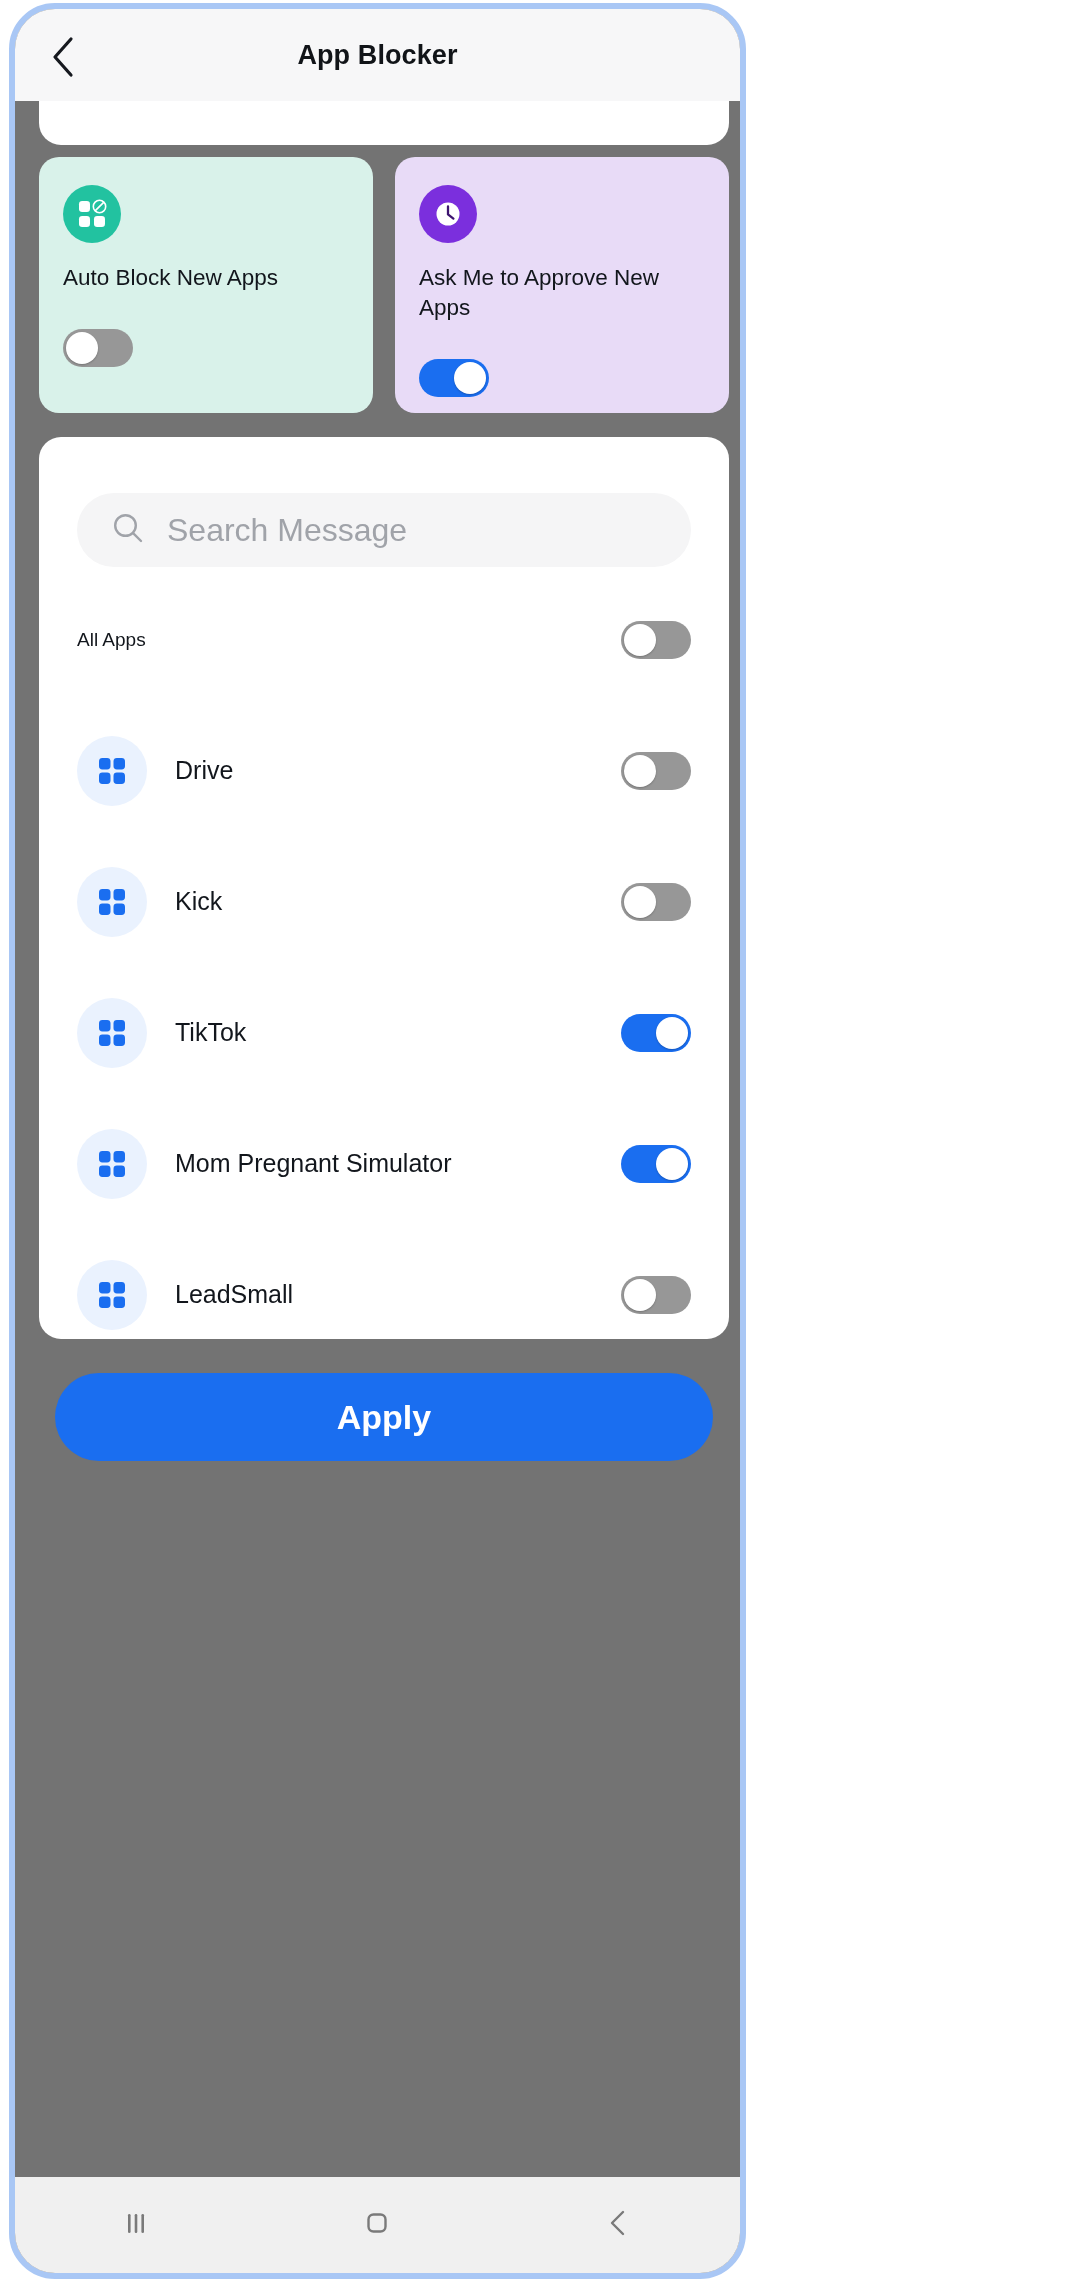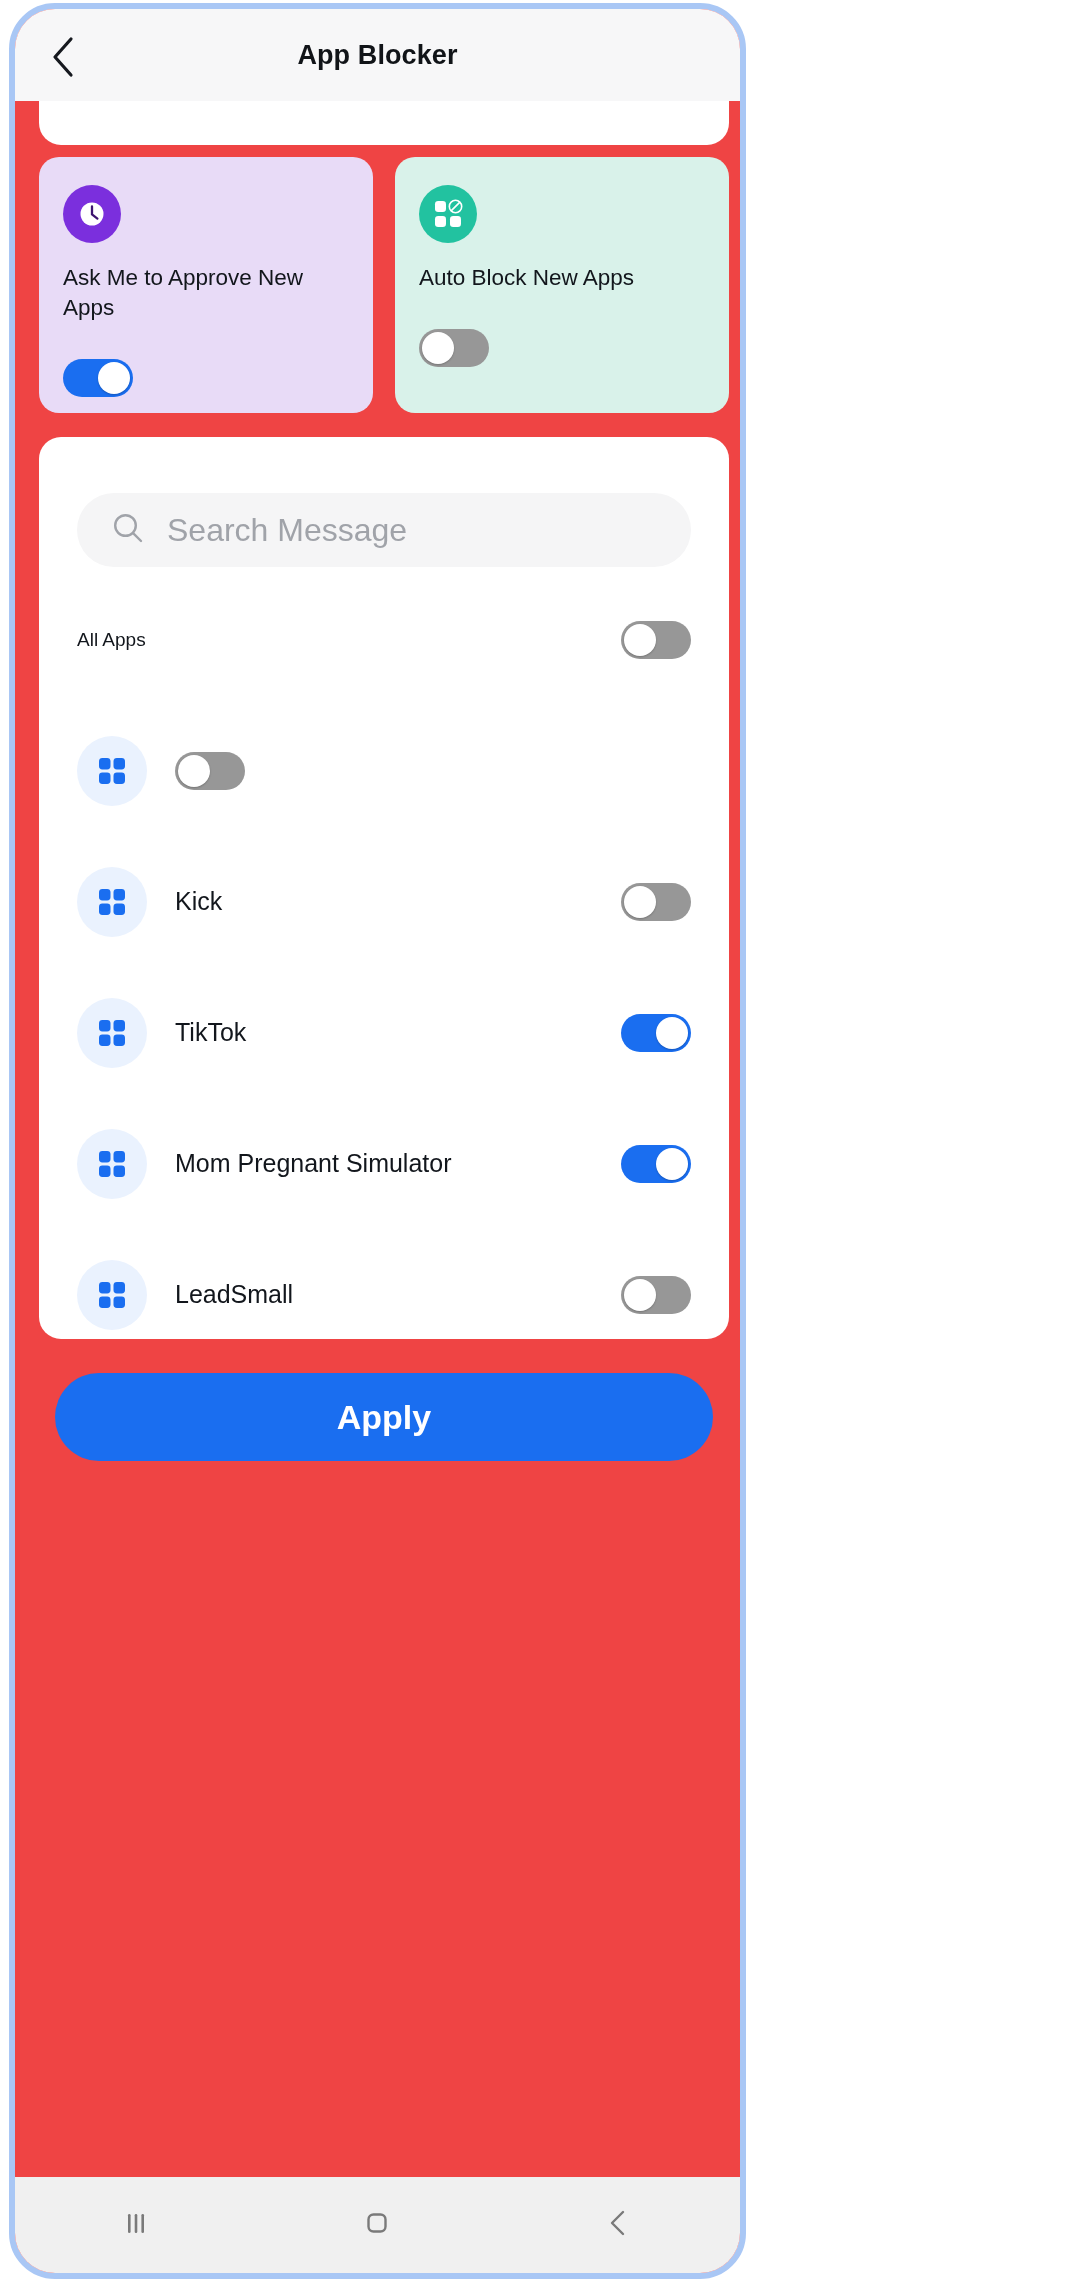--- a/index.html
+++ b/index.html
@@ -19,21 +19,21 @@
   .frame {
     position:absolute; left:9px; top:3px;
     width:737px; height:2276px;
     border:6px solid #a9c7f5;
     border-radius:46px;
     background:#f7f7f8;
     overflow:hidden;
   }
   .screen {
     position:absolute; left:0; top:0; right:0; bottom:0;
-    background:#ef4444;
+    background:#737373;
     border-radius:26px;
     overflow:hidden;
   }
 
   
   .header {
     position:absolute; left:0; top:0; width:100%; height:92px;
     background:#f7f7f8;
     display:flex; align-items:center;
   }
@@ -187,48 +187,48 @@
             </svg>
           </span>
         </div>
         <div class="header-title">App Blocker</div>
       </div>
 
       <div class="top-sliver"></div>
 
       <div class="feature-row">
 
-        <div class="fcard purple">
-          <div class="fic violet">
-            <svg width="34" height="34" viewBox="0 0 34 34">
-              <circle cx="17" cy="17" r="11.5" fill="#ffffff"></circle>
-              <path d="M17 9.5 L17 17.4 L22.4 21.6" fill="none" stroke="#3d1470" stroke-width="2.3" stroke-linecap="round" stroke-linejoin="round"></path>
-            </svg>
-          </div>
-          <div class="fcard-label">Ask Me to Approve New Apps</div>
-          <div class="tgl on">
-            <span class="knob"></span>
-          </div>
-        </div>
-
         <div class="fcard teal">
           <div class="fic green">
             <svg width="34" height="34" viewBox="0 0 34 34">
               <rect x="4" y="4" width="11" height="11" rx="3.2" fill="#ffffff"></rect>
               <rect x="4" y="19" width="11" height="11" rx="3.2" fill="#ffffff"></rect>
               <rect x="19" y="19" width="11" height="11" rx="3.2" fill="#ffffff"></rect>
               <circle cx="24.5" cy="9.5" r="6.2" fill="none" stroke="#ffffff" stroke-width="1.6"></circle>
               <path d="M20.6 13.4 L28.4 5.6" stroke="#ffffff" stroke-width="1.6" stroke-linecap="round"></path>
             </svg>
           </div>
           <div class="fcard-label">Auto Block New Apps</div>
           <div class="tgl off">
             <span class="knob"></span>
           </div>
         </div>
+
+        <div class="fcard purple">
+          <div class="fic violet">
+            <svg width="34" height="34" viewBox="0 0 34 34">
+              <circle cx="17" cy="17" r="11.5" fill="#ffffff"></circle>
+              <path d="M17 9.5 L17 17.4 L22.4 21.6" fill="none" stroke="#3d1470" stroke-width="2.3" stroke-linecap="round" stroke-linejoin="round"></path>
+            </svg>
+          </div>
+          <div class="fcard-label">Ask Me to Approve New Apps</div>
+          <div class="tgl on">
+            <span class="knob"></span>
+          </div>
+        </div>
       </div>
 
       <div class="list-card">
 
         <div class="search-wrap">
           <span class="search-icon">
             <svg width="34" height="34" viewBox="0 0 34 34">
               <circle cx="14.5" cy="14.5" r="10.3" fill="none" stroke="#a0a3a9" stroke-width="2.4"></circle>
               <path d="M22.1 22.1 L30 30" stroke="#a0a3a9" stroke-width="2.4" stroke-linecap="round"></path>
             </svg>
@@ -247,20 +247,21 @@
 
           <div class="app-row">
             <span class="app-ic">
               <svg width="34" height="34" viewBox="0 0 34 34">
                 <rect x="4" y="4" width="11.5" height="11.5" rx="3.4" fill="#1a6ef0"></rect>
                 <rect x="18.5" y="4" width="11.5" height="11.5" rx="3.4" fill="#1a6ef0"></rect>
                 <rect x="4" y="18.5" width="11.5" height="11.5" rx="3.4" fill="#1a6ef0"></rect>
                 <rect x="18.5" y="18.5" width="11.5" height="11.5" rx="3.4" fill="#1a6ef0"></rect>
               </svg>
             </span>
+            <span class="app-name">Drive</span>
             <span class="tgl off">
               <span class="knob"></span>
             </span>
           </div>
 
           <div class="app-row">
             <span class="app-ic">
               <svg width="34" height="34" viewBox="0 0 34 34">
                 <rect x="4" y="4" width="11.5" height="11.5" rx="3.4" fill="#1a6ef0"></rect>
                 <rect x="18.5" y="4" width="11.5" height="11.5" rx="3.4" fill="#1a6ef0"></rect>

